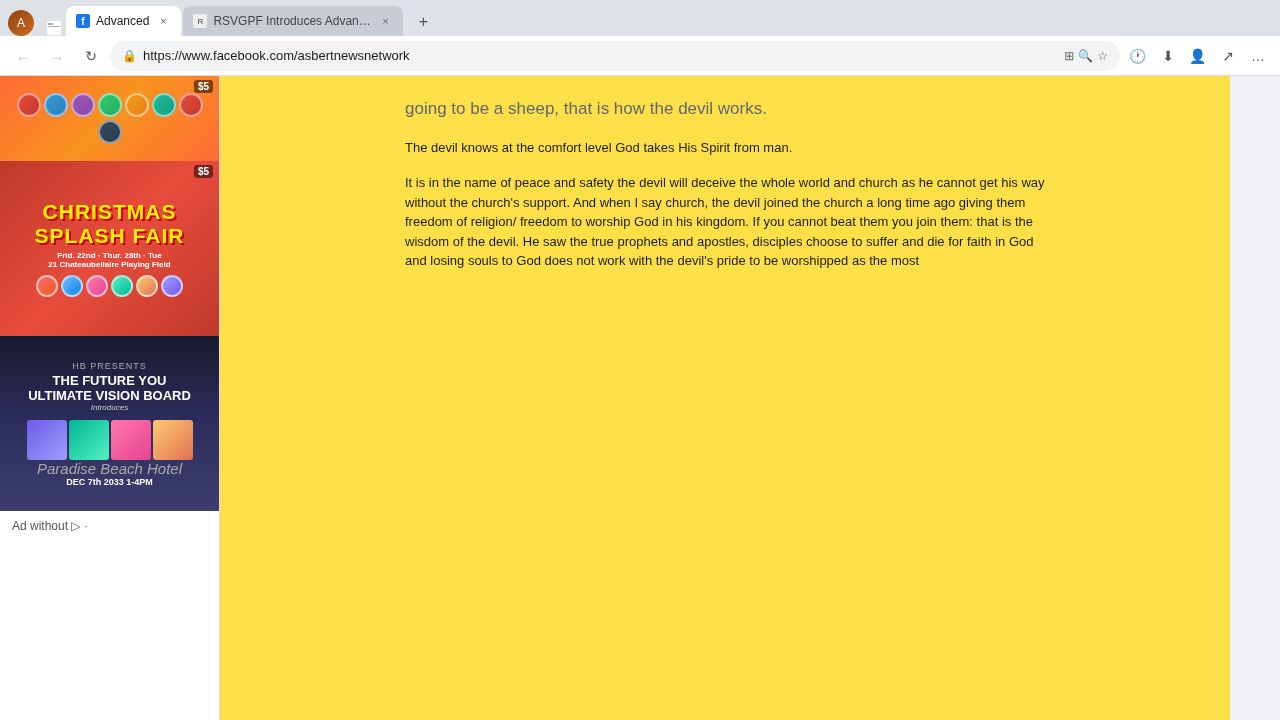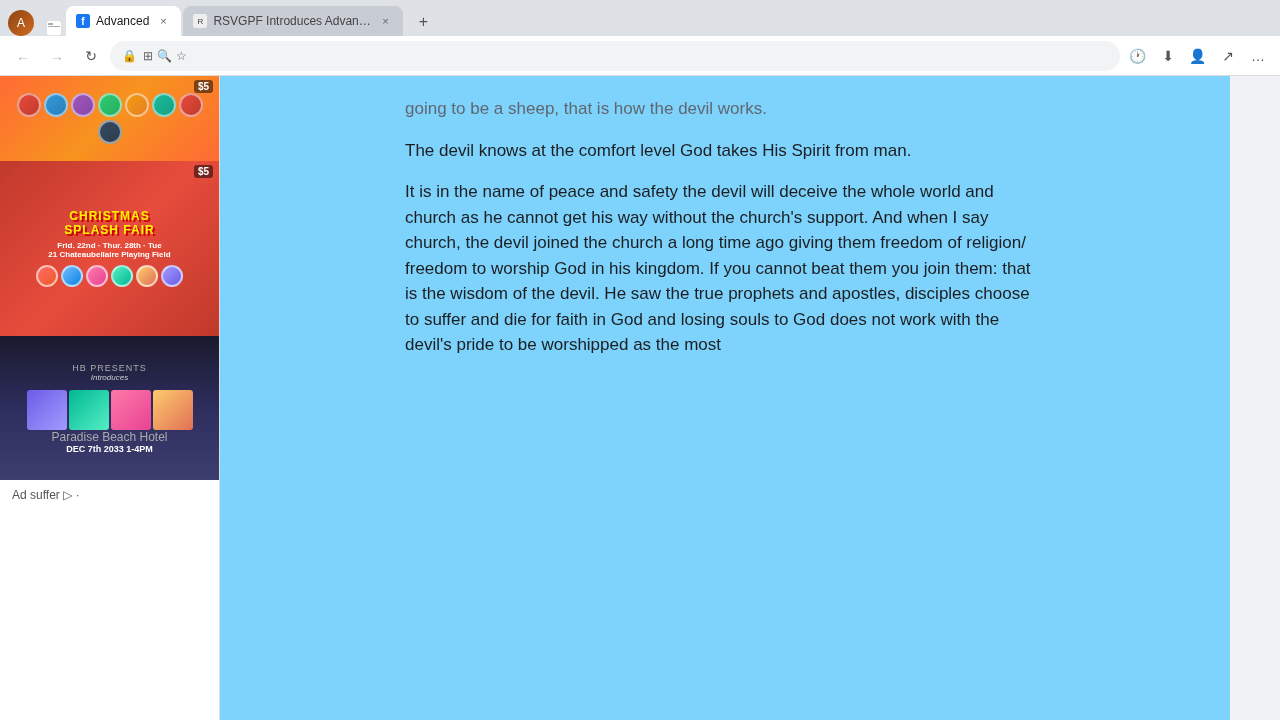--- a/index.html
+++ b/index.html
@@ -196,21 +196,21 @@
       color: white;
       font-weight: bold;
       font-size: 10px;
       text-align: center;
       position: relative;
       overflow: hidden;
       height: 175px;
     }
 
     .christmas-text-main {
-      font-size: 12px;
+      font-size: 21px;
       font-weight: 900;
       color: #fff200;
       text-shadow: 2px 2px 0 #c00;
       letter-spacing: 1px;
       line-height: 1.1;
     }
 
     .christmas-subtext {
       font-size: 8px;
       color: white;
@@ -226,21 +226,21 @@
       border: 2px solid rgba(255,255,255,0.6);
     }
 
     .ad-image-future {
       background: linear-gradient(180deg, #1a1a2e 0%, #2d2d5e 50%, #3d3d6e 100%);
       display: flex; align-items: center; justify-content: center;
       flex-direction: column;
       color: white;
       text-align: center;
       padding: 0;
-      height: 144px;
+      height: 175px;
     }
 
     .future-title {
       font-size: 9px;
       color: #aaa;
       text-transform: uppercase;
       letter-spacing: 1px;
     }
 
     .future-main {
@@ -262,34 +262,34 @@
       color: #555;
       display: flex;
       align-items: center;
       gap: 4px;
       background: white;
     }
 
     
     .main-content {
       flex: 1;
-      background: #7dd3fc;
+      background: #fde047;
       overflow-y: auto;
       display: flex;
       justify-content: center;
     }
 
     .post-container {
       width: 680px;
       max-width: 100%;
       padding: 20px;
     }
 
     .post-text {
-      font-size: 17px;
+      font-size: 13px;
       line-height: 1.5;
       color: #1c1e21;
     }
 
     .post-text-cut {
       color: #606770;
       font-size: 17px;
       line-height: 1.5;
       margin-bottom: 16px;
     }
@@ -373,20 +373,21 @@
     <div class="nav-btn disabled">
       <span>→</span>
     </div>
 
     <div class="nav-btn">
       <span>↻</span>
     </div>
 
     <div class="address-bar">
       <span class="address-bar-lock">🔒</span>
+      <span class="address-bar-url">https://www.facebook.com/asbertnewsnetwork</span>
       <div class="address-bar-icons">
         <span class="address-icon">⊞</span>
         <span class="address-icon">🔍</span>
         <span class="address-icon">☆</span>
       </div>
     </div>
 
     <div class="toolbar-icons">
       <div class="toolbar-icon-btn">
         <span>🕐</span>
@@ -435,35 +436,36 @@
           <div class="circle-ornament" style="background:linear-gradient(135deg,#74b9ff,#0984e3);"></div>
           <div class="circle-ornament" style="background:linear-gradient(135deg,#fd79a8,#e84393);"></div>
           <div class="circle-ornament" style="background:linear-gradient(135deg,#55efc4,#00b894);"></div>
           <div class="circle-ornament" style="background:linear-gradient(135deg,#fdcb6e,#e17055);"></div>
           <div class="circle-ornament" style="background:linear-gradient(135deg,#a29bfe,#6c5ce7);"></div>
         </div>
       </div>
 
       <div class="ad-image-future">
         <div class="future-title">HB Presents</div>
+        <div class="future-main">THE FUTURE YOU<br>ULTIMATE VISION BOARD</div>
         <div class="future-sub">Introduces</div>
         <div style="margin-top:8px;display:flex;flex-wrap:wrap;gap:2px;justify-content:center;">
           <div style="width:40px;height:40px;background:linear-gradient(135deg,#6c5ce7,#a29bfe);border-radius:3px;"></div>
           <div style="width:40px;height:40px;background:linear-gradient(135deg,#00b894,#55efc4);border-radius:3px;"></div>
           <div style="width:40px;height:40px;background:linear-gradient(135deg,#fd79a8,#e84393);border-radius:3px;"></div>
           <div style="width:40px;height:40px;background:linear-gradient(135deg,#fdcb6e,#e17055);border-radius:3px;"></div>
         </div>
-        <div style="color:#aaa;font-size:12px;margin-top:0;">Paradise Beach Hotel</div>
+        <div style="color:#aaa;font-size:15px;margin-top:0;font-style:italic;">Paradise Beach Hotel</div>
         <div style="color:#fff;font-size:9px;font-weight:bold;">DEC 7th 2033 1-4PM</div>
       </div>
 
     </div>
 
     <div class="ad-choices-bar">
-      <span>Ad suffer ▷ ·</span>
+      <span>Ad without ▷ ·</span>
     </div>
   </div>
 
   <div class="main-content">
     <div class="post-container">
 
       <div class="post-text-cut">
         <span>going to be a sheep, that is how the devil works.</span>
       </div>
 

